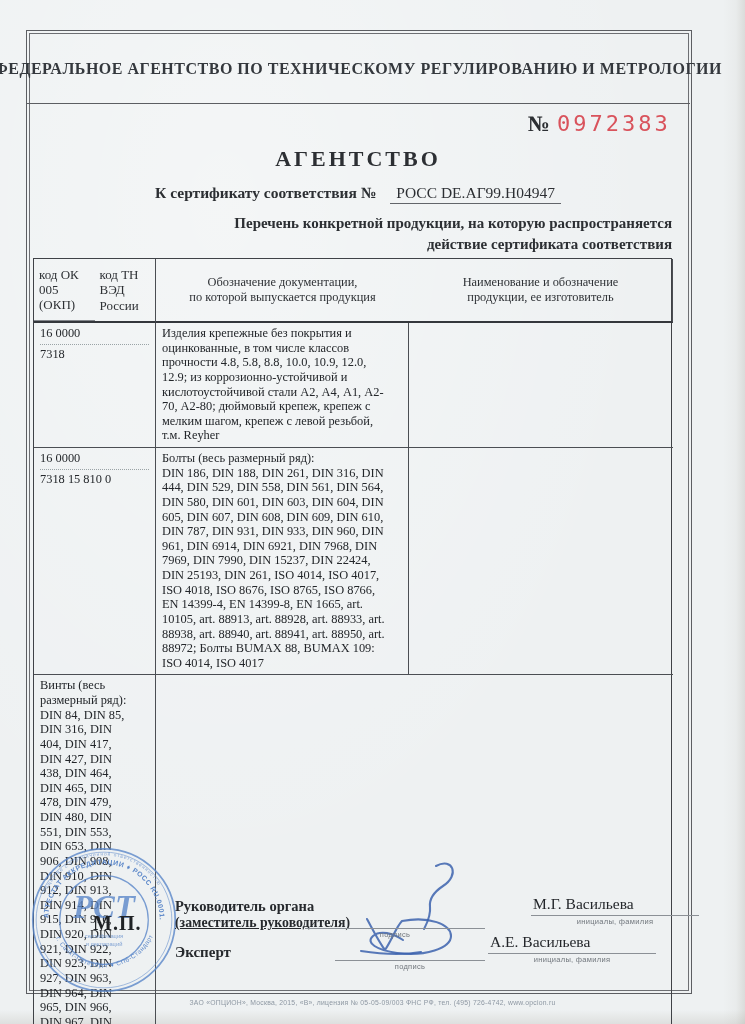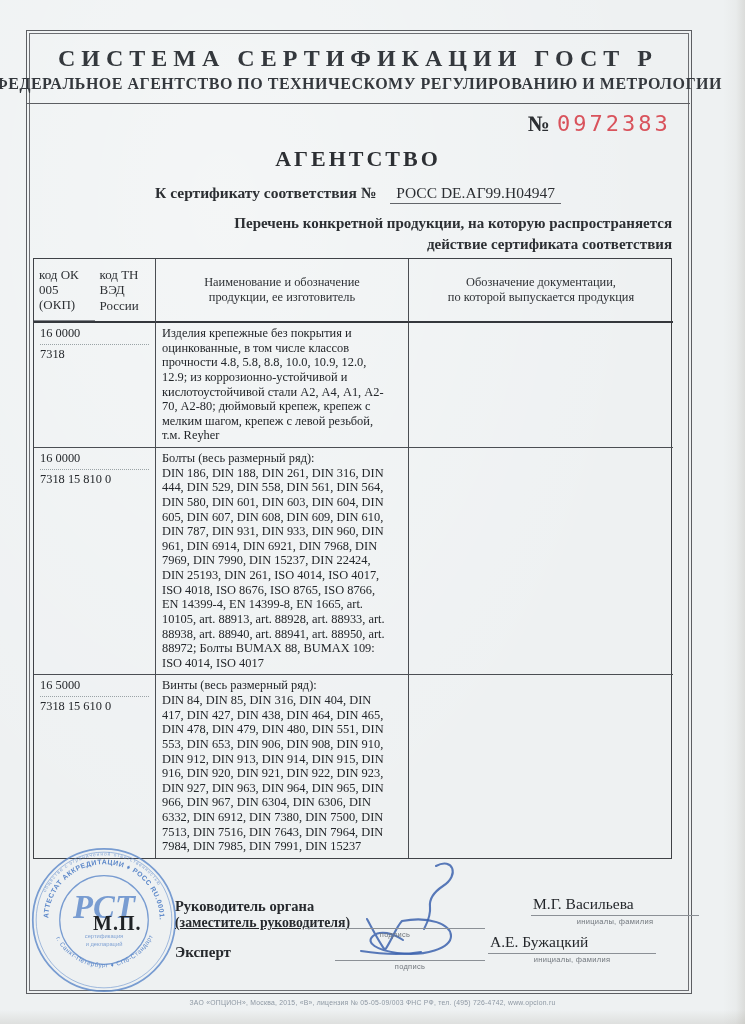--- a/index.html
+++ b/index.html
@@ -135,21 +135,20 @@
   .stamp-wrap svg text{font-family:"Liberation Sans",sans-serif;fill:#5b87c9;}
 </style>
 </head>
 <body>
 
 <div class="paper">
 
   <div class="frame"></div>
 
   <div class="header-box">
-    <div class="system-title">СИСТЕМА СЕРТИФИКАЦИИ ГОСТ Р</div>
     <div class="agency">ФЕДЕРАЛЬНОЕ АГЕНТСТВО ПО ТЕХНИЧЕСКОМУ РЕГУЛИРОВАНИЮ И МЕТРОЛОГИИ</div>
   </div>
 
   <div class="blank-no">
     <span class="no-sign">№</span>
     <span class="no-value">0972383</span>
   </div>
 
   <div class="doc-title">АГЕНТСТВО</div>
 
@@ -160,44 +159,40 @@
 
   <div class="subtitle">Перечень конкретной продукции, на которую распространяется
 действие сертификата соответствия</div>
 
   <div class="ptable">
 
     <div class="cell hdr hdr-codes">
       <div class="half top">код ОК 005 (ОКП)</div>
       <div class="half">код ТН ВЭД России</div>
     </div>
+    <div class="cell hdr hdr-center last-col">Обозначение документации,
+по которой выпускается продукция</div>
     <div class="cell hdr hdr-center">Наименование и обозначение
 продукции, ее изготовитель</div>
-    <div class="cell hdr hdr-center last-col">Обозначение документации,
-по которой выпускается продукция</div>
 
     <div class="cell code-cell row-1">
       <div class="code-top">16 0000</div>
       <div>7318</div>
     </div>
     <div class="cell name-cell row-1">Изделия крепежные без покрытия и оцинкованные, в том числе классов прочности 4.8, 5.8, 8.8, 10.0, 10.9, 12.0, 12.9; из коррозионно-устойчивой и кислотоустойчивой стали А2, А4, А1, А2-70, А2-80; дюймовый крепеж, крепеж с мелким шагом, крепеж с левой резьбой, т.м. Reyher</div>
     <div class="cell row-1 last-col"></div>
 
     <div class="cell code-cell row-2">
       <div class="code-top">16 0000</div>
       <div>7318 15 810 0</div>
     </div>
     <div class="cell name-cell row-2">Болты (весь размерный ряд):
 DIN 186, DIN 188, DIN 261, DIN 316, DIN 444, DIN 529, DIN 558, DIN 561, DIN 564, DIN 580, DIN 601, DIN 603, DIN 604, DIN 605, DIN 607, DIN 608, DIN 609, DIN 610, DIN 787, DIN 931, DIN 933, DIN 960, DIN 961, DIN 6914, DIN 6921, DIN 7968, DIN 7969, DIN 7990, DIN 15237, DIN 22424, DIN 25193, DIN 261, ISO 4014, ISO 4017, ISO 4018, ISO 8676, ISO 8765, ISO 8766, EN 14399-4, EN 14399-8, EN 1665, art. 10105, art. 88913, art. 88928, art. 88933, art. 88938, art. 88940, art. 88941, art. 88950, art. 88972; Болты BUMAX 88, BUMAX 109: ISO 4014, ISO 4017</div>
     <div class="cell row-2 last-col"></div>
 
-    <div class="cell code-cell row-3 last-row">
-      <div class="code-top">16 5000</div>
-      <div>7318 15 610 0</div>
-    </div>
     <div class="cell name-cell row-3 last-row">Винты (весь размерный ряд):
 DIN 84, DIN 85, DIN 316, DIN 404, DIN 417, DIN 427, DIN 438, DIN 464, DIN 465, DIN 478, DIN 479, DIN 480, DIN 551, DIN 553, DIN 653, DIN 906, DIN 908, DIN 910, DIN 912, DIN 913, DIN 914, DIN 915, DIN 916, DIN 920, DIN 921, DIN 922, DIN 923, DIN 927, DIN 963, DIN 964, DIN 965, DIN 966, DIN 967, DIN 6304, DIN 6306, DIN 6332, DIN 6912, DIN 7380, DIN 7500, DIN 7513, DIN 7516, DIN 7643, DIN 7964, DIN 7984, DIN 7985, DIN 7991, DIN 15237</div>
     <div class="cell row-3 last-row last-col"></div>
   </div>
 
   <div class="stamp-wrap">
     <svg viewBox="0 0 160 160" width="154" height="154">
       <defs>
         <path id="arcTop" d="M 22,80 a 58,58 0 1 1 116,0"></path>
         <path id="arcOuter" d="M 13,80 a 67,67 0 1 1 134,0"></path>
@@ -243,19 +238,19 @@
   </div>
   <div class="sig-line sig2-line">
     <span class="cap">подпись</span>
   </div>
 
   <div class="name-block name1">
     <span class="nm">М.Г. Васильева</span>
     <span class="cap">инициалы, фамилия</span>
   </div>
   <div class="name-block name2">
-    <span class="nm">А.Е. Бужацкий</span>
+    <span class="nm">А.Е. Васильева</span>
     <span class="cap">инициалы, фамилия</span>
   </div>
 
   <div class="imprint">ЗАО «ОПЦИОН», Москва, 2015, «В»,  лицензия № 05-05-09/003 ФНС РФ,  тел. (495) 726-4742, www.opcion.ru</div>
 
 </div>
 
 </body></html>

